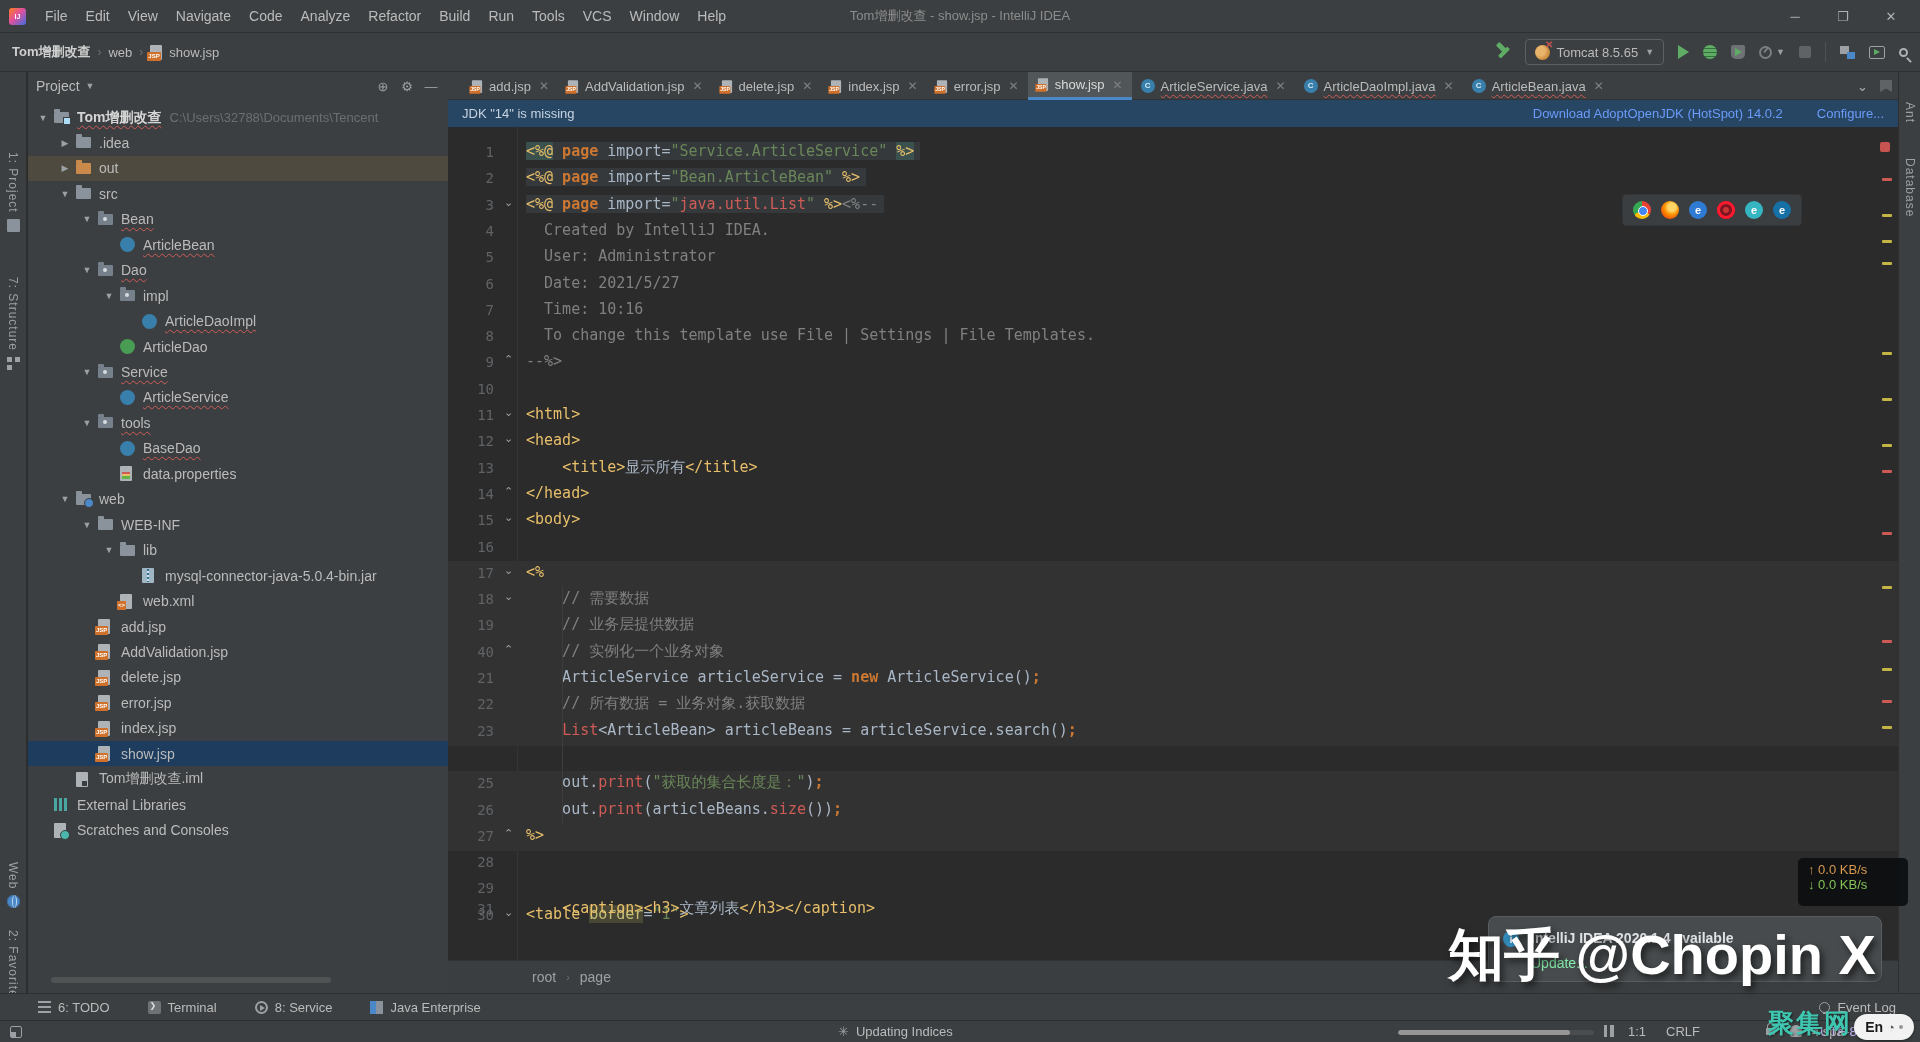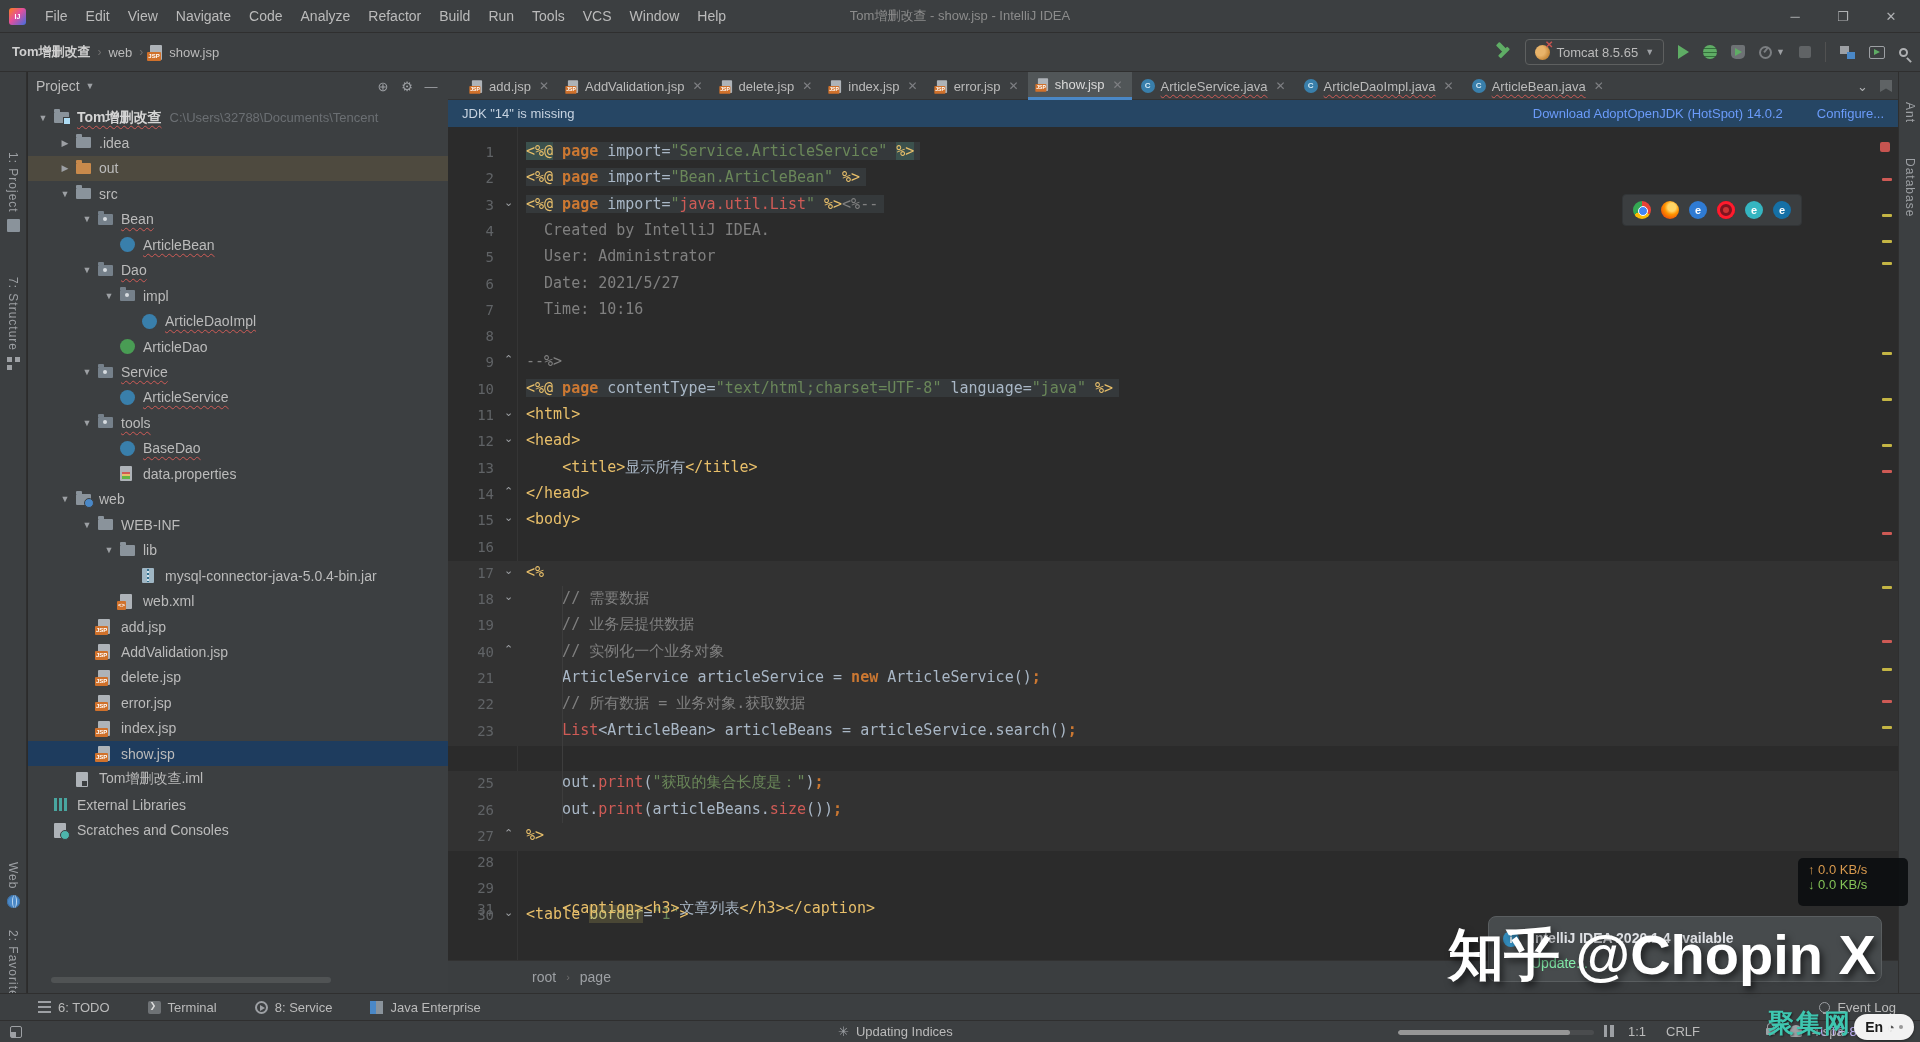--- a/index.html
+++ b/index.html
@@ -531,29 +531,29 @@
       <div class="line" style="top: 144.5px;">
         <span class="num">6</span>
         <span class="ltext"><span class="sg-c">  Date: 2021/5/27</span></span>
       </div>
       <div class="line" style="top: 170.8px;">
         <span class="num">7</span>
         <span class="ltext"><span class="sg-c">  Time: 10:16</span></span>
       </div>
       <div class="line" style="top: 197.1px;">
         <span class="num">8</span>
+        <span class="ltext"><span class="sg-c">  To change this template use File | Settings | File Templates.</span></span>
       </div>
       <div class="line" style="top: 223.4px;">
         <span class="num">9</span>
         <span class="fold">⌃</span>
         <span class="ltext"><span class="sg-c">--%&gt;</span></span>
       </div>
       <div class="line" style="top: 249.7px;">
         <span class="num">10</span>
-        <span class="ltext"><span class="frag"><span class="sg-t">&lt;%@</span><span class="sg-k"> page </span><span class="sg-p">contentType=</span><span class="sg-s">"text/html;charset=UTF-8"</span><span class="sg-p"> language=</span><span class="sg-s">"java"</span><span class="sg-p"> </span><span class="sg-t">%&gt;</span></span></span>
       </div>
       <div class="line" style="top: 276px;">
         <span class="num">11</span>
         <span class="fold">⌄</span>
         <span class="ltext"><span class="sg-t">&lt;html&gt;</span></span>
       </div>
       <div class="line" style="top: 302.3px;">
         <span class="num">12</span>
         <span class="fold">⌄</span>
         <span class="ltext"><span class="sg-t">&lt;head&gt;</span></span>

